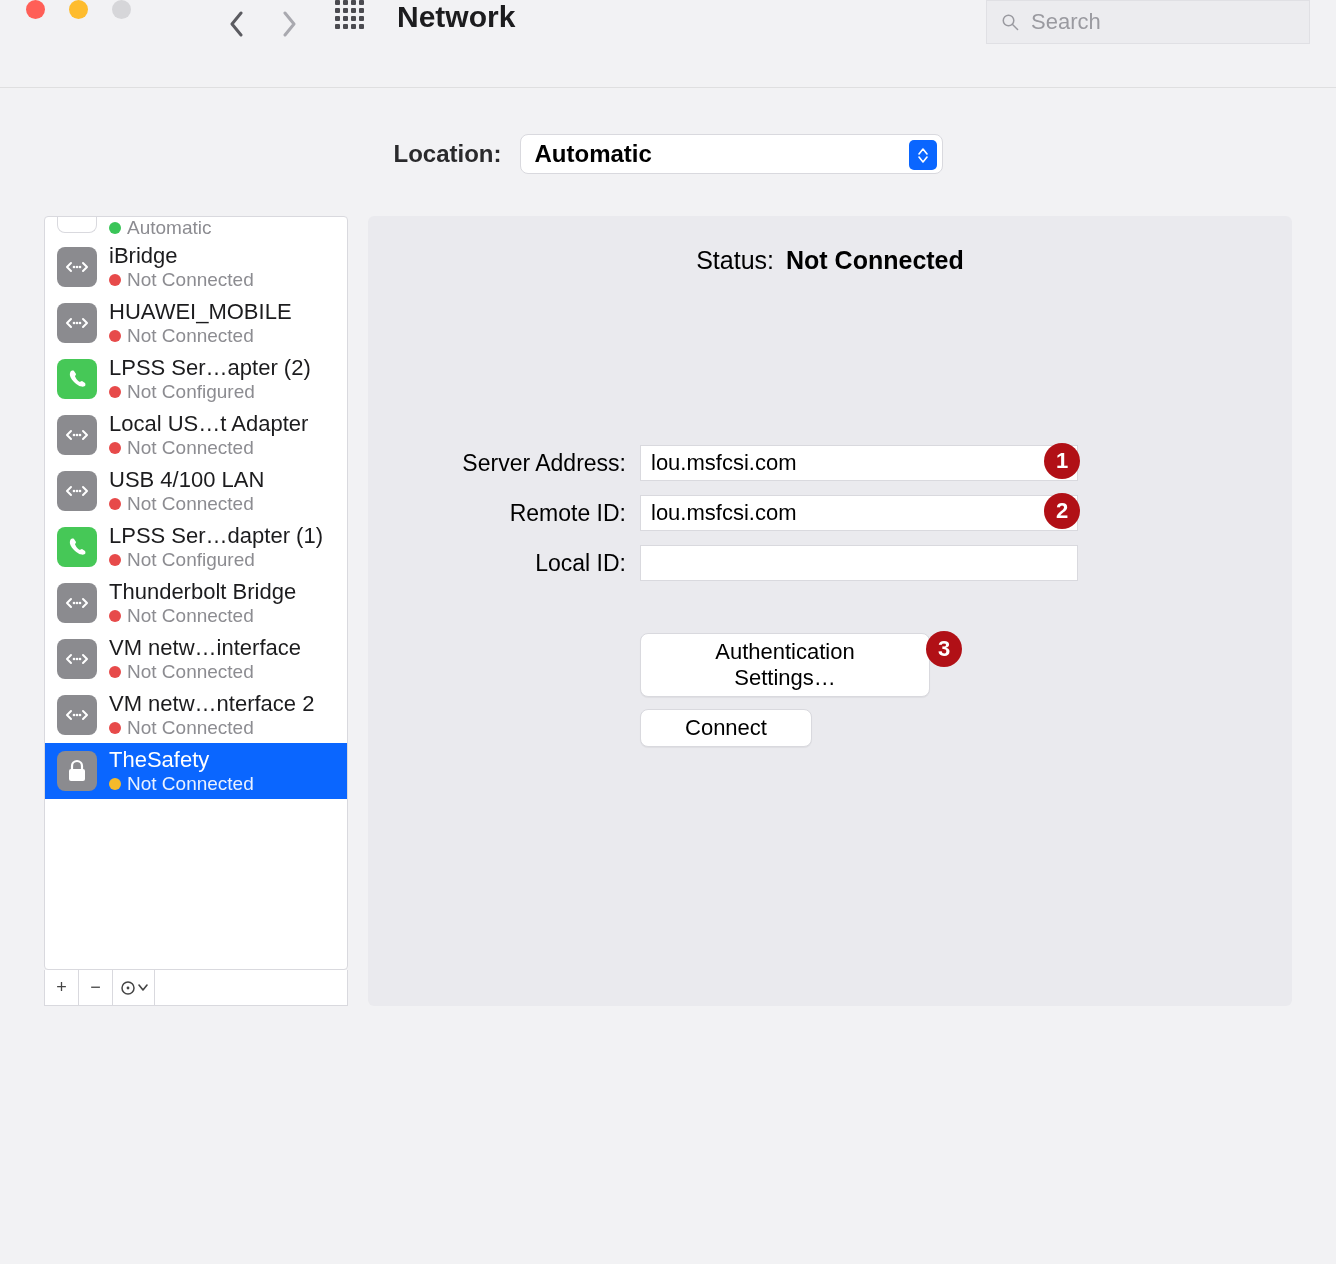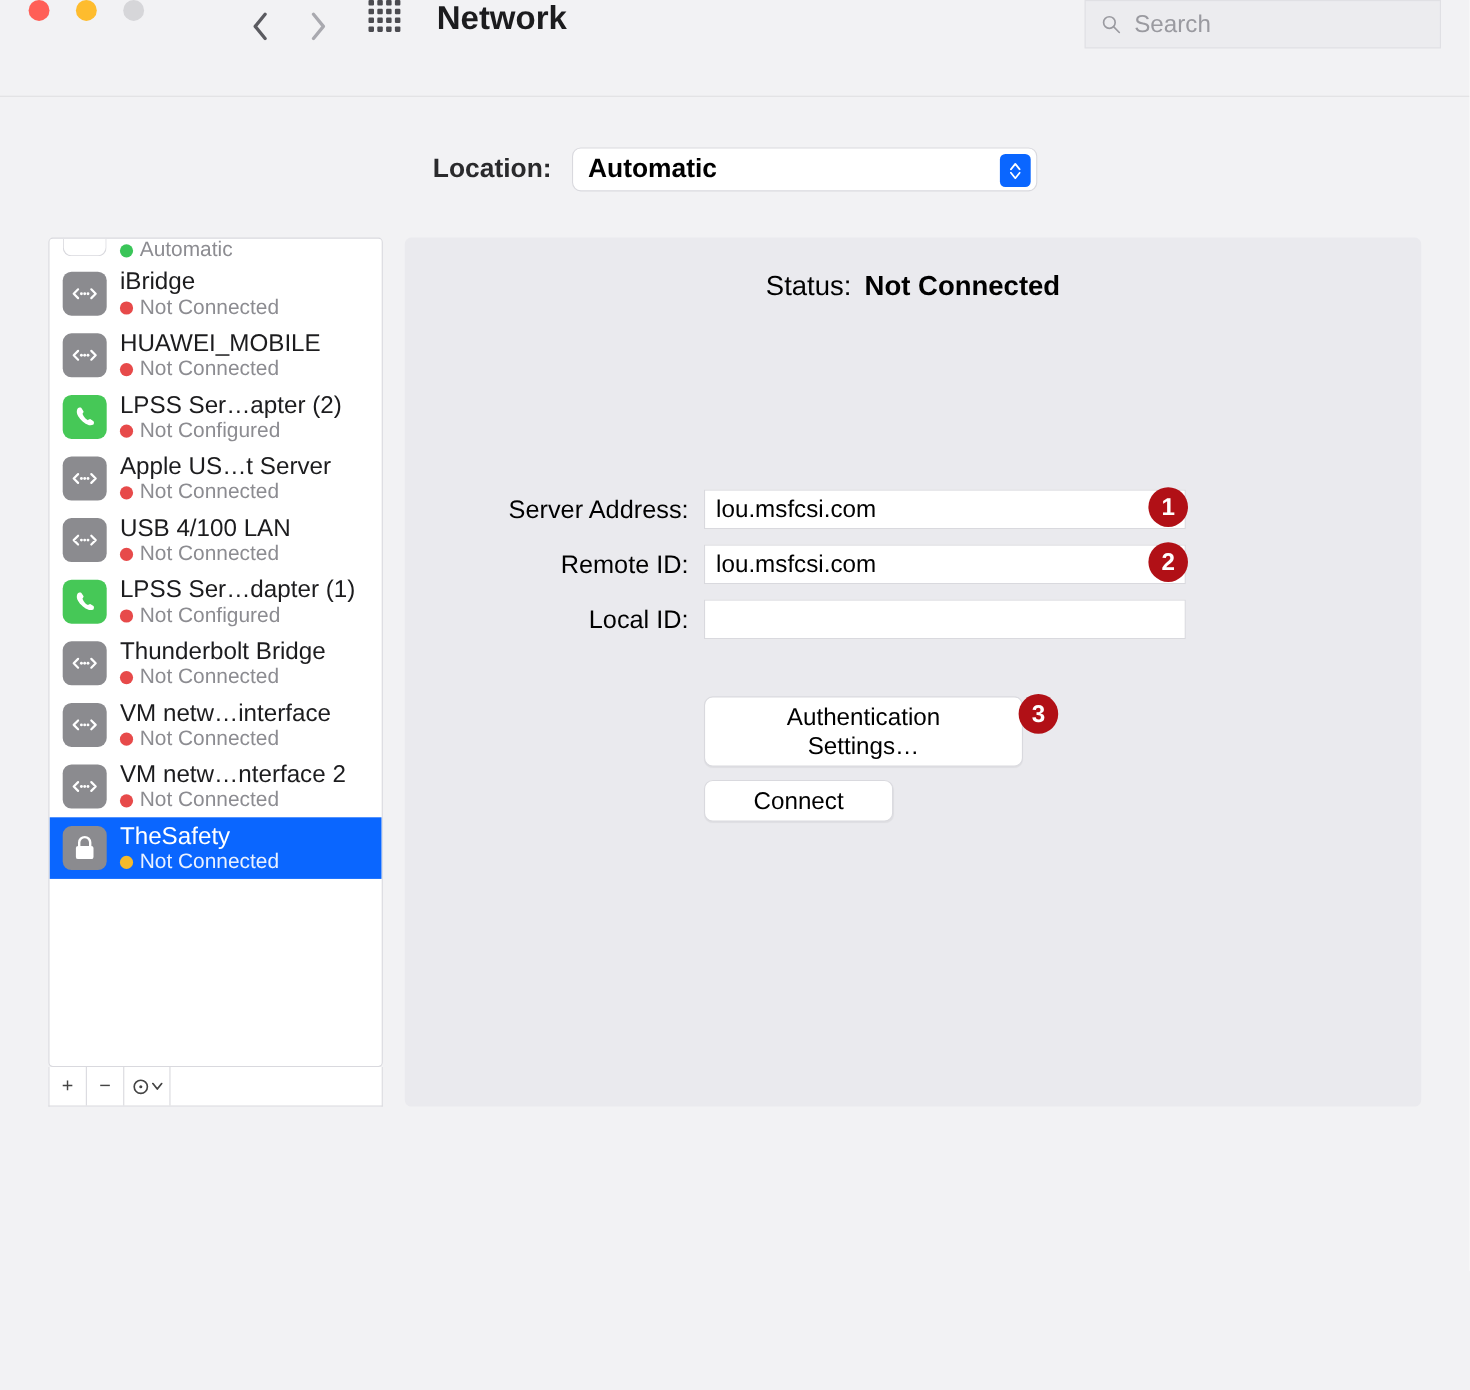--- a/index.html
+++ b/index.html
@@ -219,21 +219,21 @@
               <div class="item">
                 <div class="iicon gray">
                   <svg width="26" height="16" viewBox="0 0 26 16">
                     <path d="M3 8 L7 4 M3 8 L7 12 M23 8 L19 4 M23 8 L19 12" stroke="#fff" stroke-width="2" stroke-linecap="round" fill="none"></path>
                     <circle cx="10" cy="8" r="1.3" fill="#fff"></circle>
                     <circle cx="13" cy="8" r="1.3" fill="#fff"></circle>
                     <circle cx="16" cy="8" r="1.3" fill="#fff"></circle>
                   </svg>
                 </div>
                 <div class="itext">
-                  <div class="iname">Apple US…t Server</div>
+                  <div class="iname">Local US…t Adapter</div>
                   <div class="isub-row">
                     <span class="sdot" style="background:#e74a4a"></span>
                     <span class="isub">Not Connected</span>
                   </div>
                 </div>
               </div>
               <div class="item">
                 <div class="iicon gray">
                   <svg width="26" height="16" viewBox="0 0 26 16">
                     <path d="M3 8 L7 4 M3 8 L7 12 M23 8 L19 4 M23 8 L19 12" stroke="#fff" stroke-width="2" stroke-linecap="round" fill="none"></path>

